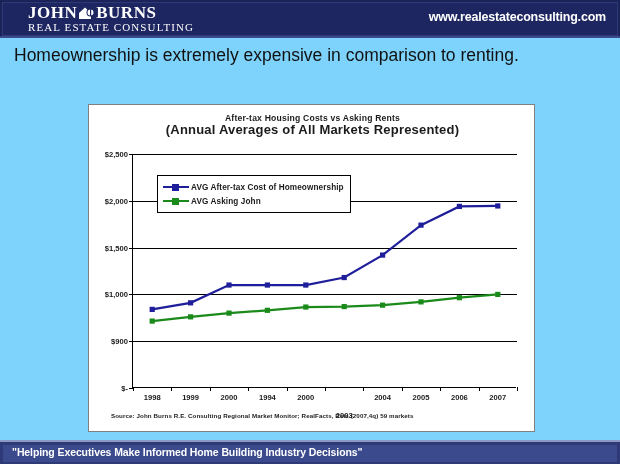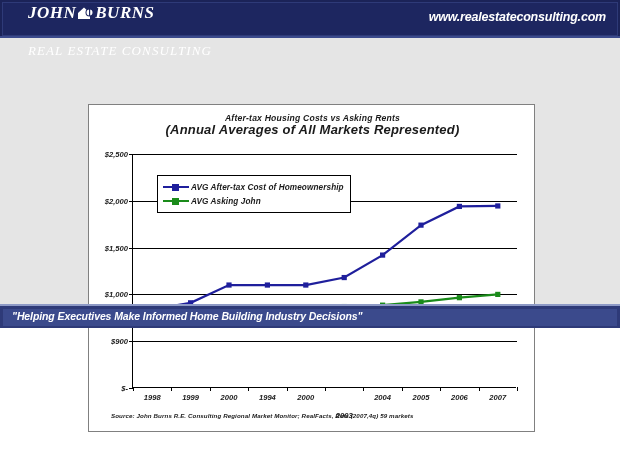--- a/index.html
+++ b/index.html
@@ -9,23 +9,22 @@
   body {
     width: 620px;
     height: 464px;
     background: #ffffff;
     font-family: "Liberation Sans", sans-serif;
     overflow: hidden;
   }
   .slide {
     position: relative;
     width: 620px;
-    height: 328px;
-    background: #e5e5e5;
-    font-style: italic;
+    height: 464px;
+    background: #7dd3fc;
   }
 
   
   .header-bar {
     position: absolute;
     left: 0; top: 0;
     width: 620px; height: 38px;
     background: #1b2358;
     border-bottom: 2px solid #3b4a8c;
     box-sizing: border-box;
@@ -54,25 +53,24 @@
   }
   .logo-house {
     display: inline-block;
     position: relative;
     width: 17px; height: 14px;
     vertical-align: -2px;
     margin: 0 1px;
   }
   .logo-sub {
     font-family: "Liberation Serif", serif;
-    font-size: 13px;
+    font-size: 11px;
     letter-spacing: 1.1px;
     line-height: 10px;
     white-space: nowrap;
-    margin-top: 24px;
   }
   .site-url {
     position: absolute;
     right: 14px; top: 10px;
     color: #ffffff;
     font-size: 12.5px;
     font-weight: bold;
     letter-spacing: -0.2px;
     white-space: nowrap;
   }
@@ -264,20 +262,21 @@
               <circle cx="12.5" cy="6.5" r="4" fill="#1d2660"></circle>
               <path d="M9.5 6.5 a3 3 0 0 1 6 0 a3 3 0 0 1 -6 0" fill="#ffffff"></path>
               <rect x="12" y="3" width="1.2" height="7" fill="#1d2660"></rect>
             </svg></span><span>BURNS</span>
       </div>
       <div class="logo-sub">REAL ESTATE CONSULTING</div>
     </div>
     <div class="site-url">www.realestateconsulting.com</div>
   </div>
 
+  <div class="slide-title">Homeownership is extremely expensive in comparison to renting.</div>
 
   <div class="chart-frame">
     <div class="chart-title">After-tax Housing Costs vs Asking Rents</div>
     <div class="chart-subtitle">(Annual Averages of All Markets Represented)</div>
 
     <div class="plot" id="plot">
 
     <div class="gridline" style="top: 0px;"></div>
         <div class="ytick-mark" style="top: 0px;"></div>
         <div class="ytick-label" style="top: 0px;">$2,500</div>

